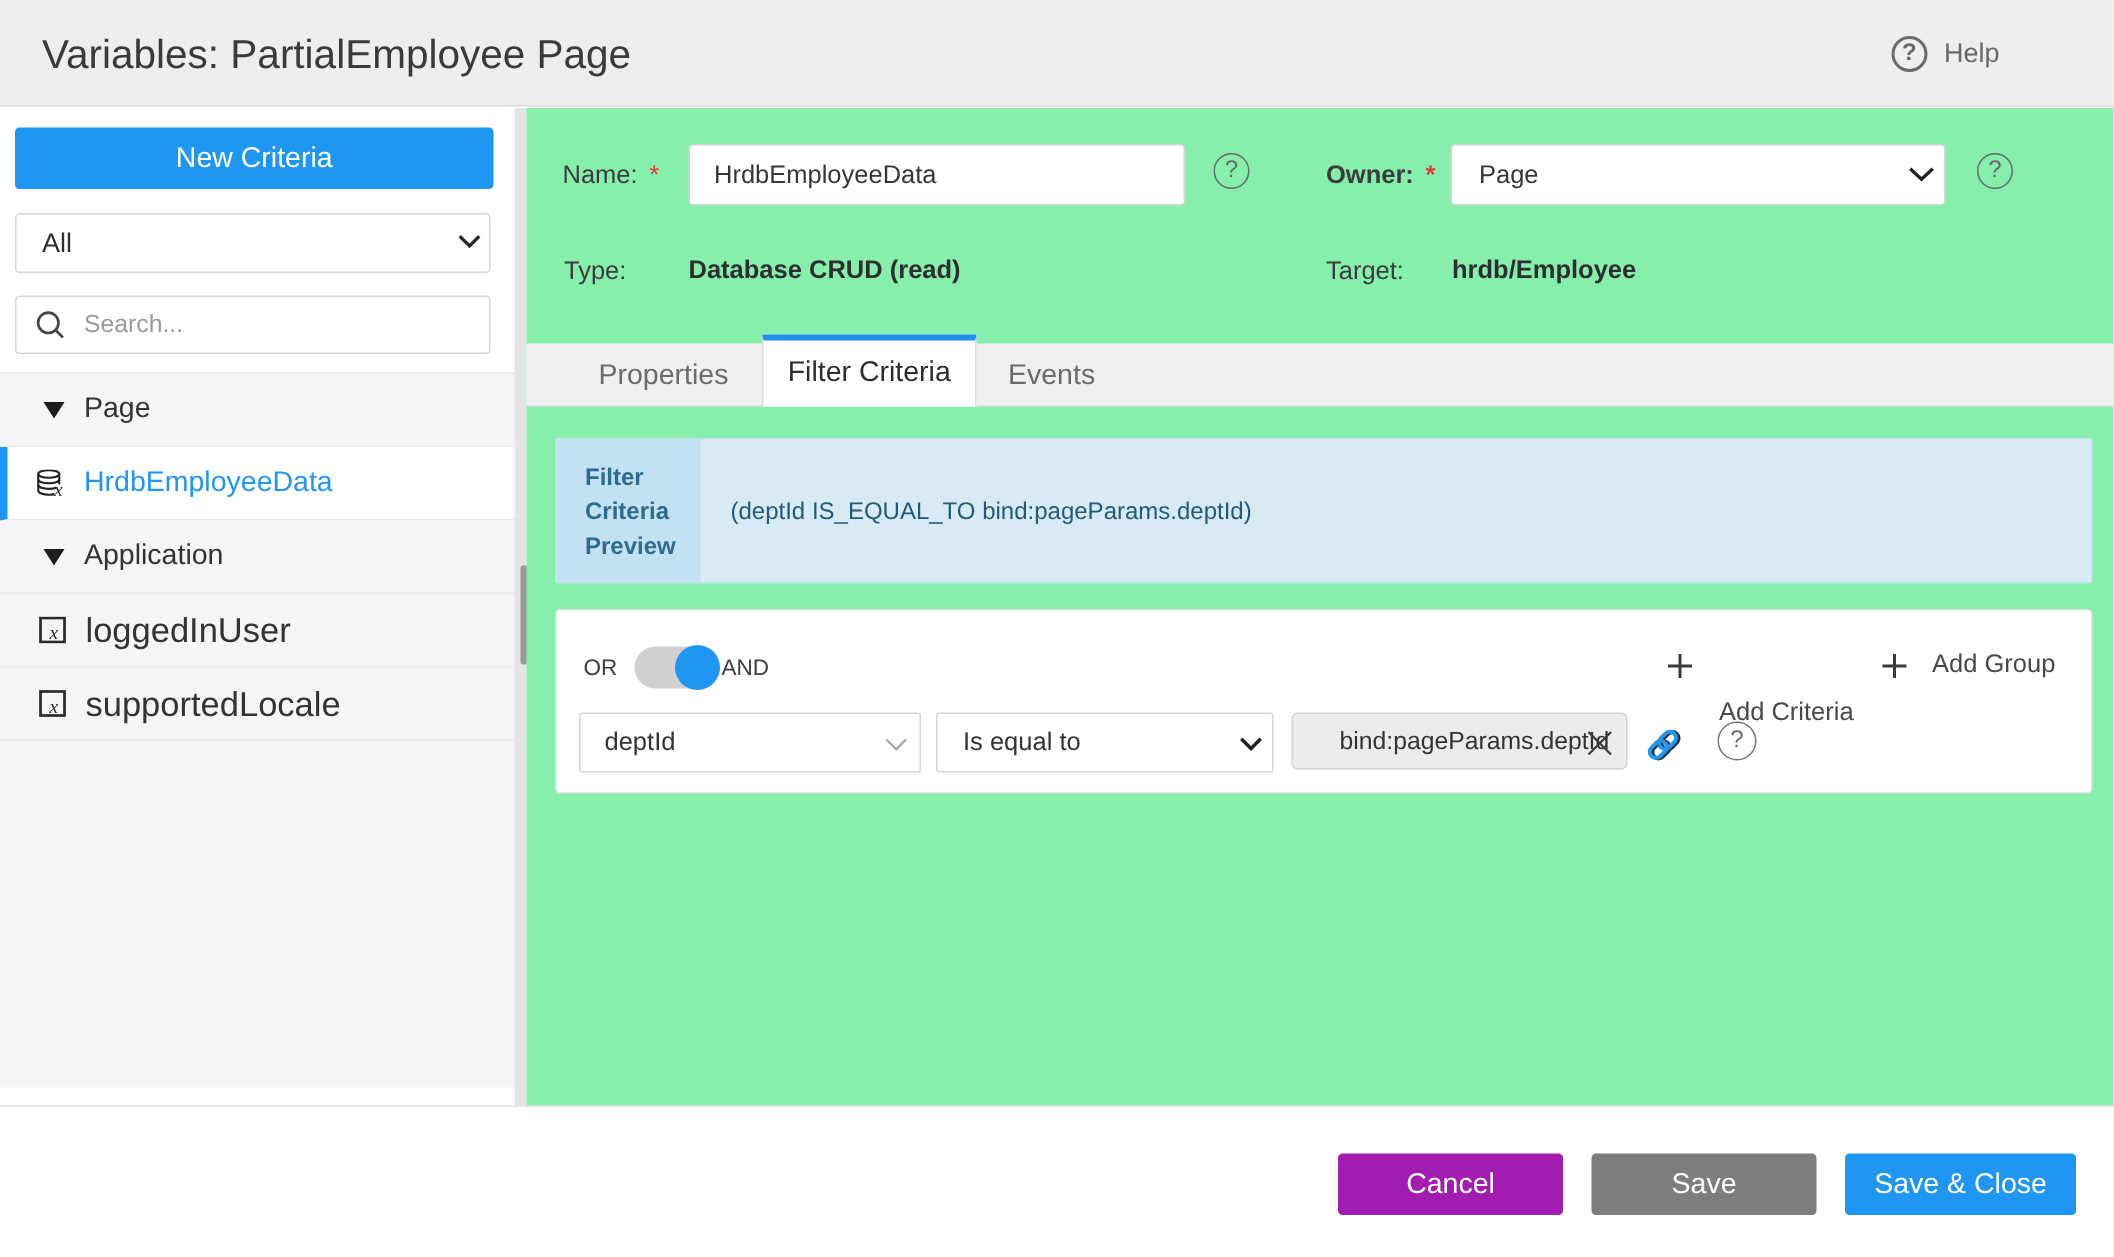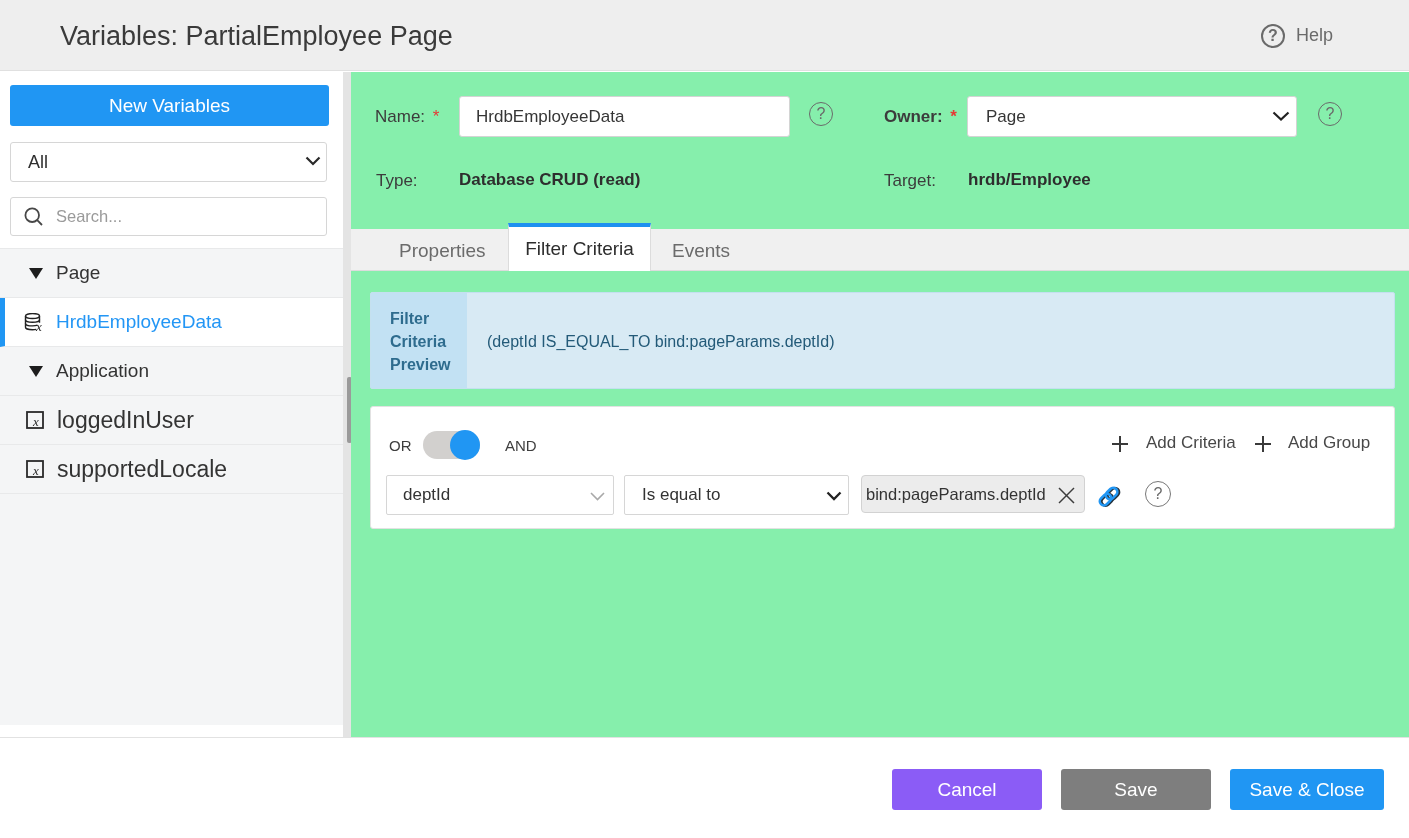--- a/index.html
+++ b/index.html
@@ -1,21 +1,21 @@
 <!DOCTYPE html>
 <html><head>
 <meta charset="utf-8">
 <style>
 * { margin:0; padding:0; box-sizing:border-box; }
 html,body { width:1409px; height:838px; background:#fff; font-family:"Liberation Sans", sans-serif; overflow:hidden; }
 #stage { position:relative; width:1409px; height:838px; }
 .abs { position:absolute; }
 
 .header { left:0; top:0; width:1409px; height:71px; background:#eeeeee; border-bottom:1px solid #e0e0e0; }
-.title { left:28px; top:0; height:82px; line-height:73px; font-size:27px; color:#3a3a3a;margin-left:32px; }
+.title { left:28px; top:0; height:82px; line-height:73px; font-size:27px; color:#3a3a3a; }
 .help { right:76px; top:0; height:71px; display:flex; align-items:center; gap:11px; color:#6a6a6a; font-size:18px; }
 .qring { display:inline-flex; align-items:center; justify-content:center; border:1.5px solid #6a6a6a; border-radius:50%; color:#6a6a6a; }
 .help .qring { border-width:2px; font-weight:bold; font-size:16px; }
 .q24 { width:24px; height:24px; font-size:16px; }
 
 .sidebar { left:0; top:72px; width:343px; height:665px; background:#fff; }
 .newvar { left:10px; top:13px; width:319px; height:41px; background:#2096f3; border-radius:3px; color:#fff; font-size:19px; display:flex; align-items:center; justify-content:center; }
 .selAll { left:10px; top:70px; width:317px; height:40px; border:1px solid #d6d6d6; border-radius:3px; background:#fff; font-size:18px; color:#2f2f2f; display:flex; align-items:center; padding-left:17px; }
 .search { left:10px; top:125px; width:317px; height:39px; border:1px solid #d6d6d6; border-radius:3px; background:#fff; display:flex; align-items:center; padding-left:13px; gap:12px; }
 .search span { color:#9a9a9a; font-size:16.5px; }
@@ -44,40 +44,40 @@
 .preview { left:19px; top:220px; width:1025px; height:97px; background:#d8eaf4; border:1px solid #c5e0ef; border-radius:2px; }
 .prevlabel { position:absolute; left:0; top:0; width:96px; height:95px; background:#c2e1f3; color:#2e6c8e; font-weight:bold; font-size:16px; line-height:23px; padding:14px 0 0 19px; }
 .prevtxt { position:absolute; left:116px; top:1px; height:95px; display:flex; align-items:center; font-size:16px; color:#235a78; }
 
 .panel { left:19px; top:334px; width:1025px; height:123px; border:1px solid #e2e2e2; border-radius:3px; background:#fff; }
 .ortxt { position:absolute; font-size:15px; color:#3e3e3e; }
 .toggle { position:absolute; left:52px; top:24px; width:57px; height:28px; background:#d2d0ce; border-radius:14px; }
 .knob { position:absolute; left:27px; top:-1px; width:30px; height:30px; border-radius:50%; background:#2096f3; }
 .addtxt { position:absolute; top:26px; font-size:17px; color:#484848; }
 .sbox { position:absolute; top:68px; height:40px; border:1px solid #d6d6d6; border-radius:2px; background:#fff; display:flex; align-items:center; font-size:17px; color:#333; }
-.chip { position:absolute; left:490px; top:68px; width:224px; height:38px; background:#ececec; border:1px solid #d2d2d2; border-radius:4px; display:flex; align-items:center; font-size:16.5px; color:#333; padding-left:4px; }
+.chip { position:absolute; left:490px; top:68px; width:224px; height:38px; background:#ececec; border:1px solid #d2d2d2; border-radius:4px; display:flex; align-items:center; font-size:16.5px; color:#333; padding-left:31px; }
 
 .footline { left:0; top:737px; width:1409px; height:1px; background:#e2e2e2; }
 .btn { position:absolute; top:769px; height:41px; border-radius:3px; color:#fff; font-size:19px; display:flex; align-items:center; justify-content:center; }
-.b-cancel { left:892px; width:150px; background:#8b5cf6; }
+.b-cancel { left:892px; width:150px; background:#a21caf; }
 .b-save { left:1061px; width:150px; background:#7e7e7e; }
 .b-sc { left:1230px; width:154px; background:#2096f3; }
 </style>
 </head>
 <body>
 <div id="stage">
   <div class="abs header"></div>
   <div class="abs title">Variables: PartialEmployee Page</div>
   <div class="abs help">
       <span class="qring q24">?</span>
       <span>Help</span>
     </div>
 
   <div class="abs sidebar">
-    <div class="abs newvar">New Variables</div>
+    <div class="abs newvar">New Criteria</div>
     <div class="abs selAll">All
       <svg style="position:absolute;right:5px;top:13px" width="16" height="10" viewBox="0 0 16 10">
           <polyline points="1.5,1.5 8,8 14.5,1.5" fill="none" stroke="#2a2a2a" stroke-width="2.2"></polyline>
         </svg>
     </div>
     <div class="abs search">
       <svg width="20" height="20" viewBox="0 0 20 20">
           <circle cx="8.2" cy="8.2" r="6.8" fill="none" stroke="#474747" stroke-width="1.8"></circle>
           <line x1="13.2" y1="13.2" x2="18" y2="18" stroke="#474747" stroke-width="1.8"></line>
         </svg>
@@ -145,26 +145,26 @@
     <div class="abs preview">
       <div class="prevlabel">Filter<br>Criteria<br>Preview</div>
       <div class="prevtxt">(deptId IS_EQUAL_TO bind:pageParams.deptId)</div>
     </div>
 
     <div class="abs panel">
       <div class="ortxt" style="left:18px; top:30px;">OR</div>
       <div class="toggle">
           <div class="knob"></div>
         </div>
-      <div class="ortxt" style="left:134px; top:30px;">AND</div>
+      <div class="ortxt" style="left:110px; top:30px;">AND</div>
       <svg class="abs" style="left:740px; top:28px;" width="18" height="18" viewBox="0 0 18 18">
           <line x1="9" y1="1" x2="9" y2="17" stroke="#3a3a3a" stroke-width="2"></line>
           <line x1="1" y1="9" x2="17" y2="9" stroke="#3a3a3a" stroke-width="2"></line>
         </svg>
-      <div class="addtxt" style="left:775px;">Add Criteria</div>
+      <div class="addtxt" style="left:775px;margin-top:32px;">Add Criteria</div>
       <svg class="abs" style="left:883px; top:28px;" width="18" height="18" viewBox="0 0 18 18">
           <line x1="9" y1="1" x2="9" y2="17" stroke="#3a3a3a" stroke-width="2"></line>
           <line x1="1" y1="9" x2="17" y2="9" stroke="#3a3a3a" stroke-width="2"></line>
         </svg>
       <div class="addtxt" style="left:917px;">Add Group</div>
 
       <div class="sbox" style="left:15px; width:228px; padding-left:16px;">deptId
         <svg style="position:absolute;right:8px;top:16px" width="15" height="9" viewBox="0 0 15 9">
             <polyline points="1,1 7.5,7.5 14,1" fill="none" stroke="#a9a9a9" stroke-width="1.6"></polyline>
           </svg>

